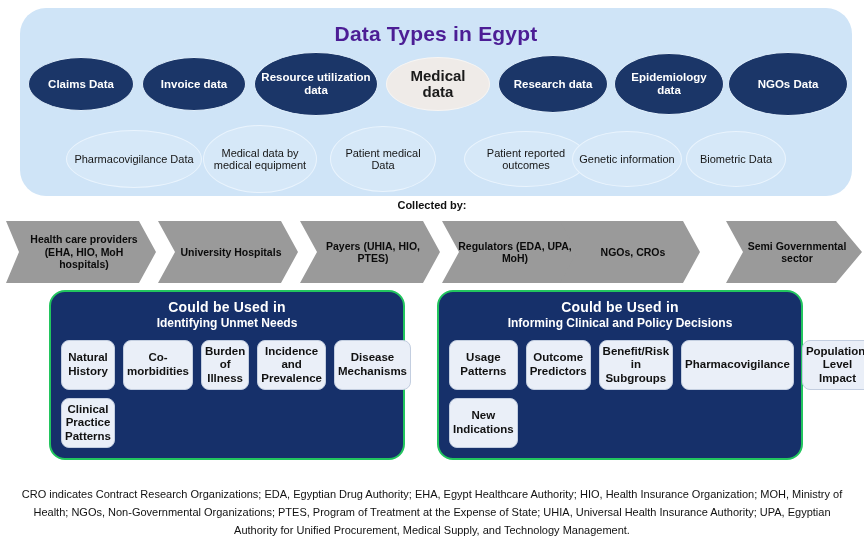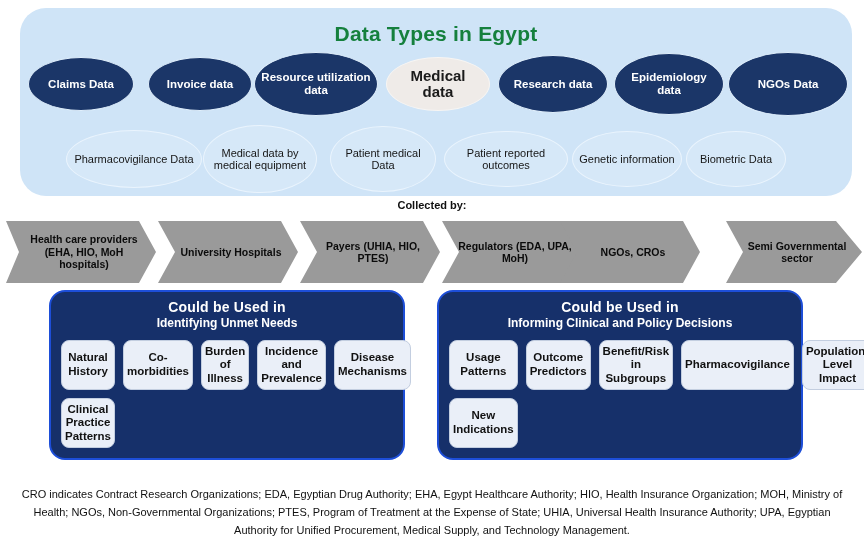--- a/index.html
+++ b/index.html
@@ -31,21 +31,21 @@
     border-radius: 26px;
   }
   #panel-title {
     position: absolute;
     left: 0;
     top: 14px;
     width: 100%;
     text-align: center;
     font-size: 21px;
     font-weight: bold;
-    color: #15803d;
+    color: #4c1d95;
     letter-spacing: 0.2px;
   }
 
   
   .ellipse {
     position: absolute;
     display: flex;
     align-items: center;
     justify-content: center;
     text-align: center;
@@ -121,21 +121,21 @@
   .chev.end {
     clip-path: polygon(0 0, calc(100% - 26px) 0, 100% 50%, calc(100% - 26px) 100%, 0 100%, 17px 50%);
   }
 
   
   .use-panel {
     position: absolute;
     top: 290px;
     height: 170px;
     background: #16306a;
-    border: 2px solid #1d4ed8;
+    border: 2px solid #22c55e;
     border-radius: 16px;
     box-sizing: border-box;
   }
   #panel-unmet  { left: 49px;  width: 356px; }
   #panel-policy { left: 437px; width: 366px; }
 
   .use-panel .ptitle {
     position: absolute;
     left: 0; top: 7px;
     width: 100%;
@@ -199,21 +199,21 @@
 
 <div id="canvas">
 
   <div id="data-types-panel">
     <div id="panel-title">Data Types in Egypt</div>
   </div>
 
   <div class="ellipse navy" style="left:28px;  top:57px; width:106px; height:54px;">
     <span>Claims Data</span>
   </div>
-  <div class="ellipse navy" style="left:148px; top:57px; width:104px; height:54px;">
+  <div class="ellipse navy" style="left:142px; top:57px; width:104px; height:54px;">
     <span>Invoice data</span>
   </div>
   <div class="ellipse navy" style="left:254px; top:52px; width:124px; height:64px;">
     <span>Resource utilization data</span>
   </div>
   <div class="ellipse cream" style="left:386px; top:57px; width:104px; height:54px;">
     <span>Medical data</span>
   </div>
   <div class="ellipse navy" style="left:498px; top:55px; width:110px; height:58px;">
     <span>Research data</span>
@@ -227,21 +227,21 @@
 
   <div class="ellipse pale" style="left:66px;  top:130px; width:136px; height:58px;">
     <span>Pharmacovigilance Data</span>
   </div>
   <div class="ellipse pale" style="left:203px; top:125px; width:114px; height:68px;">
     <span>Medical data by medical equipment</span>
   </div>
   <div class="ellipse pale" style="left:330px; top:126px; width:106px; height:66px;">
     <span>Patient medical Data</span>
   </div>
-  <div class="ellipse pale" style="left:444px; top:131px; width:124px; height:56px;">
+  <div class="ellipse pale" style="left:464px; top:131px; width:124px; height:56px;">
     <span>Patient reported outcomes</span>
   </div>
   <div class="ellipse pale" style="left:572px; top:131px; width:110px; height:56px;">
     <span>Genetic information</span>
   </div>
   <div class="ellipse pale" style="left:686px; top:131px; width:100px; height:56px;">
     <span>Biometric Data</span>
   </div>
 
   <div id="collected-by">Collected by:</div>

